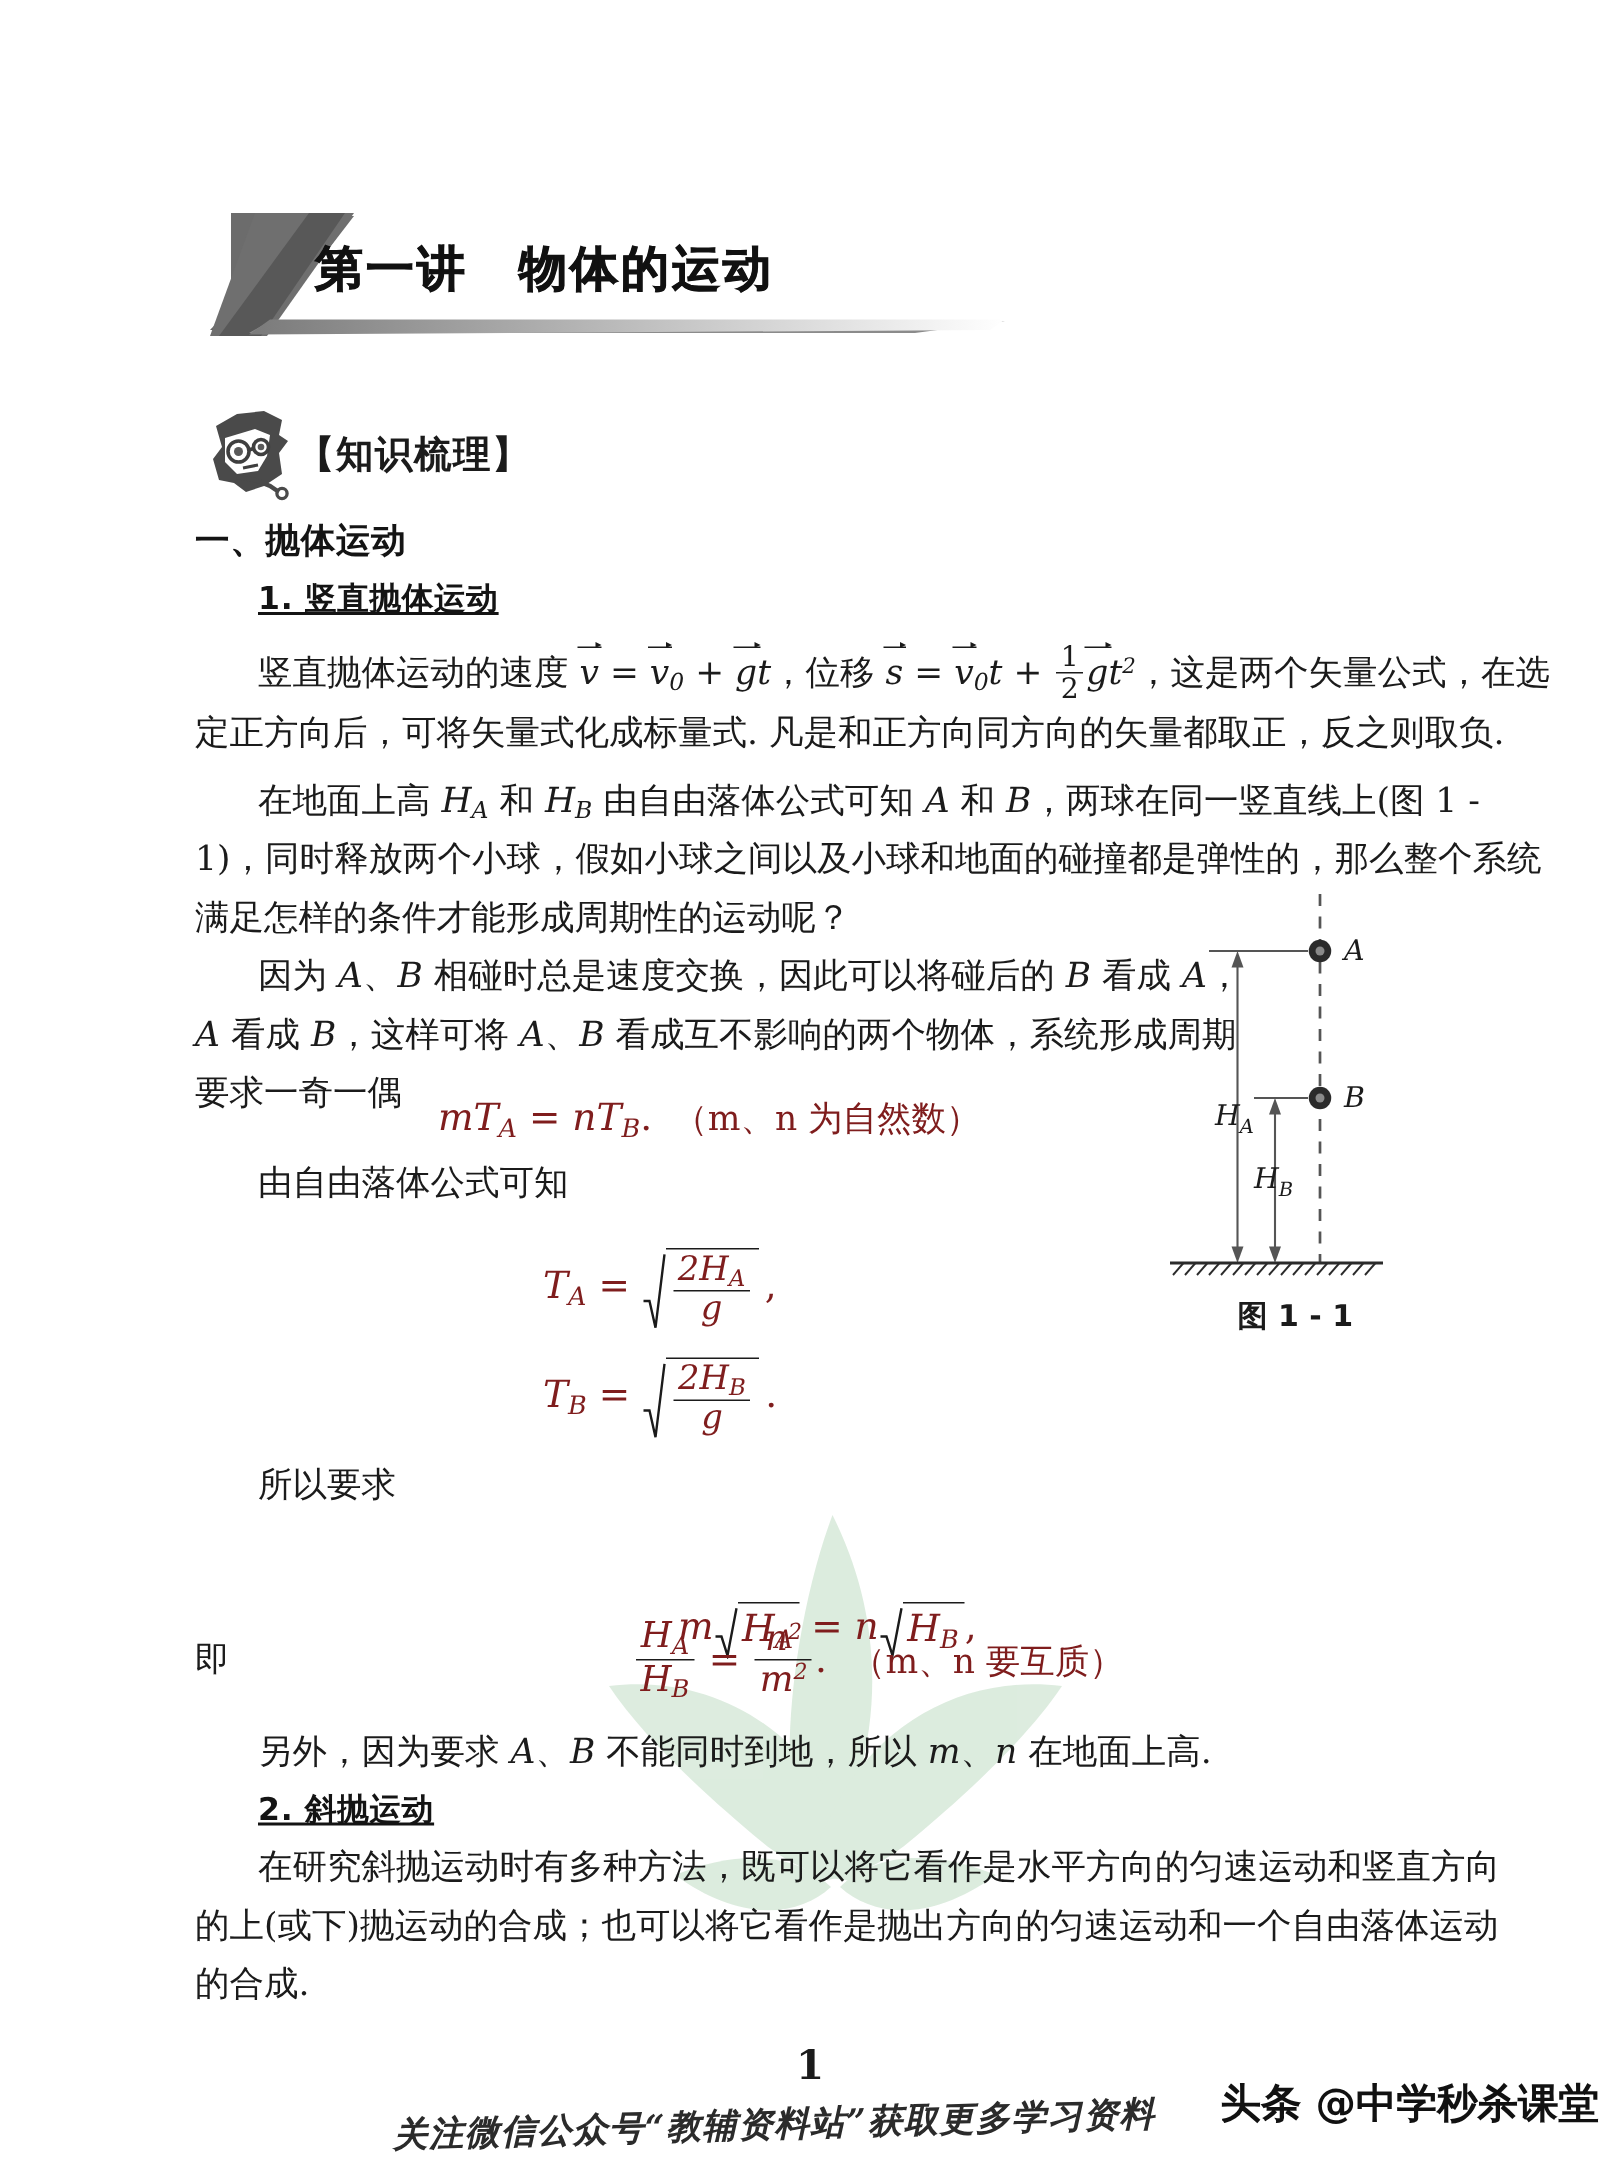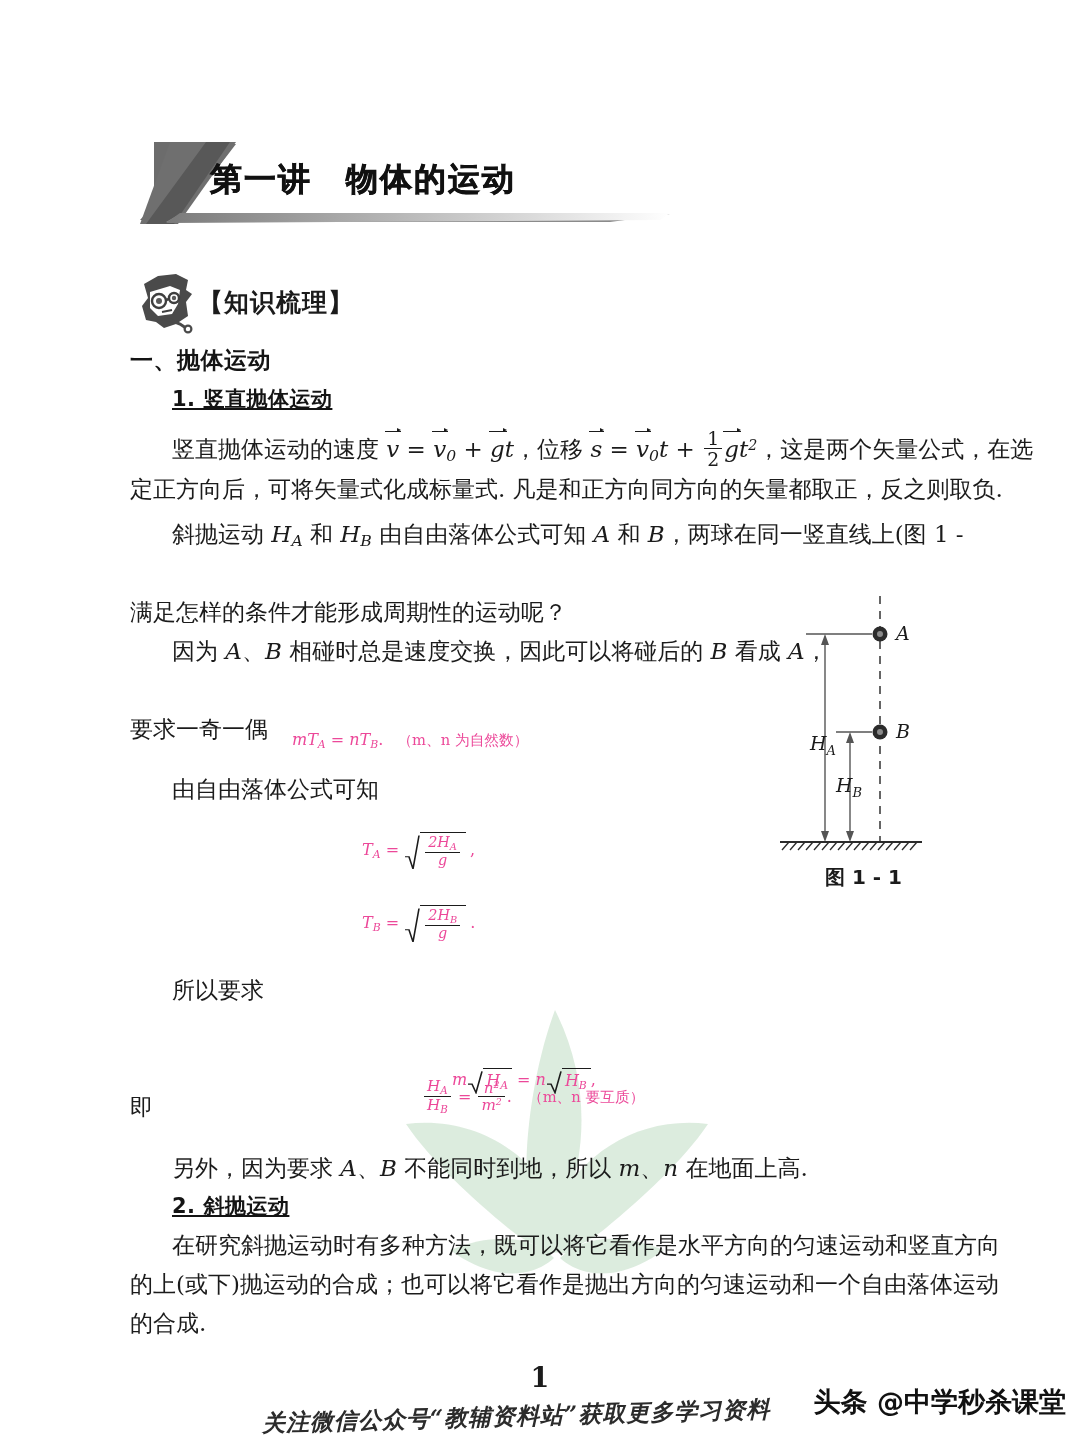--- a/index.html
+++ b/index.html
@@ -155,22 +155,22 @@
     line-height: 1.06;
     margin: 0 2px;
   }
   .frac > .num { display: block; padding: 0 3px; }
   .frac > .den { display: block; border-top: 1.3px solid #1b1b1b; padding: 0 3px; }
 
   
   .eq {
     position: absolute;
     font-family: "DejaVu Serif", "Liberation Serif", serif;
-    font-size: 16px;
-    color: #ec4899;
+    font-size: 25px;
+    color: #7f1d1d;
     white-space: nowrap;
     z-index: 2;
   }
   .eq .note { font-size: .92em; }
 
   
   .sqrt { display: inline-block; position: relative; padding-left: 16px; vertical-align: middle; }
   .sqrt > .radicand {
     display: inline-block;
     border-top: 1.4px solid #1b1b1b;
@@ -286,26 +286,28 @@
   <div id="kn-label">【知识梳理】</div>
 
   <div class="h-section" style="top:345px">一、抛体运动</div>
 
   <div class="h-sub" style="top:385px">1. 竖直抛体运动</div>
 
   <div class="ln ind" style="top:428px"><span>竖直抛体运动的速度 </span><span class="vec">v</span><span class="it"> = </span><span class="vec">v</span><span class="sub">0</span><span class="it"> + </span><span class="vec">g</span><span class="it">t</span><span>，位移 </span><span class="vec">s</span><span class="it"> = </span><span class="vec">v</span><span class="sub">0</span><span class="it">t</span><span class="it"> + </span><span class="frac"><span class="num">1</span><span class="den">2</span></span><span class="vec">g</span><span class="it">t</span><span class="sup">2</span><span>，这是两个矢量公式，在选</span></div>
 
   <div class="ln flush" style="top:478px">定正方向后，可将矢量式化成标量式. 凡是和正方向同方向的矢量都取正，反之则取负.</div>
 
-  <div class="ln ind" style="top:523px"><span>斜抛运动 </span><span class="it">H</span><span class="sub">A</span><span> 和 </span><span class="it">H</span><span class="sub">B</span><span> 由自由落体公式可知 </span><span class="it">A</span><span> 和 </span><span class="it">B</span><span>，两球在同一竖直线上(图 1 -</span></div>
-
+  <div class="ln ind" style="top:523px"><span>在地面上高 </span><span class="it">H</span><span class="sub">A</span><span> 和 </span><span class="it">H</span><span class="sub">B</span><span> 由自由落体公式可知 </span><span class="it">A</span><span> 和 </span><span class="it">B</span><span>，两球在同一竖直线上(图 1 -</span></div>
+
+  <div class="ln flush" style="top:562px">1)，同时释放两个小球，假如小球之间以及小球和地面的碰撞都是弹性的，那么整个系统</div>
   <div class="ln flush" style="top:601px">满足怎样的条件才能形成周期性的运动呢？</div>
 
   <div class="ln ind" style="top:640px"><span>因为 </span><span class="it">A</span><span>、</span><span class="it">B</span><span> 相碰时总是速度交换，因此可以将碰后的 </span><span class="it">B</span><span> 看成 </span><span class="it">A</span><span>，</span></div>
 
+  <div class="ln flush" style="top:679px"><span class="it">A</span><span> 看成 </span><span class="it">B</span><span>，这样可将 </span><span class="it">A</span><span>、</span><span class="it">B</span><span> 看成互不影响的两个物体，系统形成周期</span></div>
 
   <div class="ln flush" style="top:718px">要求一奇一偶</div>
 
   <div class="eq" style="left:292px; top:730px"><span class="it">m</span><span class="it">T</span><span class="sub">A</span><span> </span><span>=</span><span> </span><span class="it">n</span><span class="it">T</span><span class="sub">B</span><span>.</span><span class="note" style="margin-left:14px">（m、n 为自然数）</span></div>
 
   <div class="ln ind" style="top:778px">由自由落体公式可知</div>
 
   <div class="eq" style="left:362px; top:832px"><span class="it">T</span><span class="sub">A</span><span> </span><span>=</span><span> </span><span class="sqrt"><svg class="sign" viewBox="0 0 16 48" preserveAspectRatio="none">
           <path d="M1 30 L5 30 L9 46 L15 2" stroke="#1b1b1b" stroke-width="1.6" fill="none"></path>
         </svg><span class="radicand"><span class="frac" style="font-size:.9em; vertical-align:-0.5em"><span class="num"><span class="it">2H</span><span class="sub">A</span></span><span class="den it">g</span></span></span></span><span style="margin-left:4px">,</span></div>

